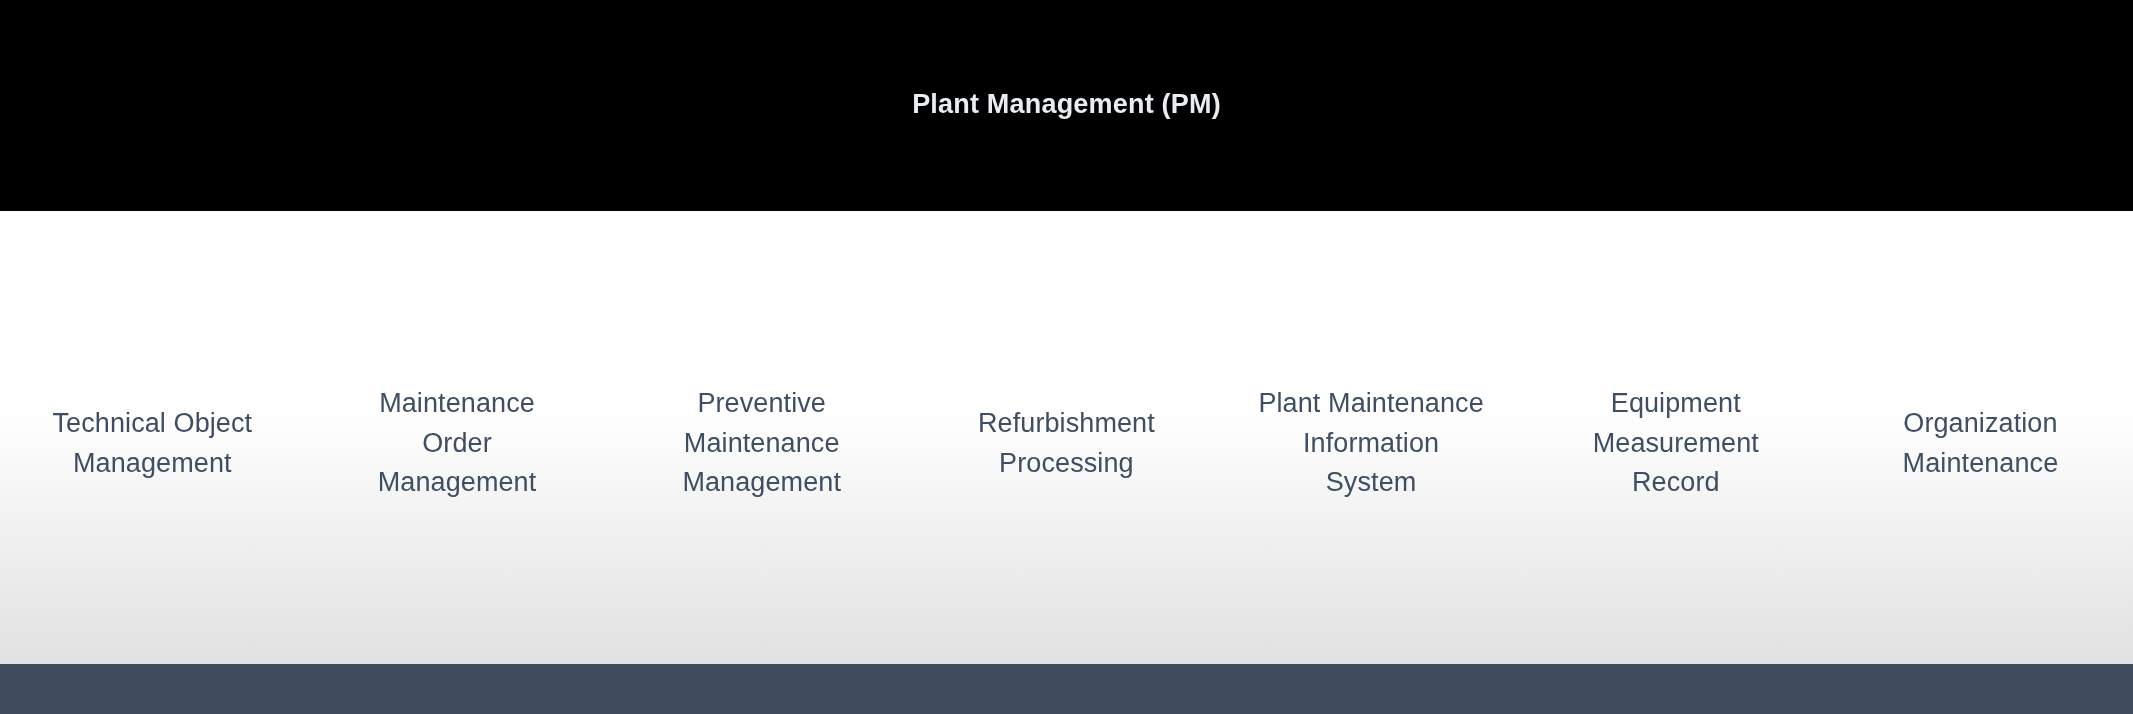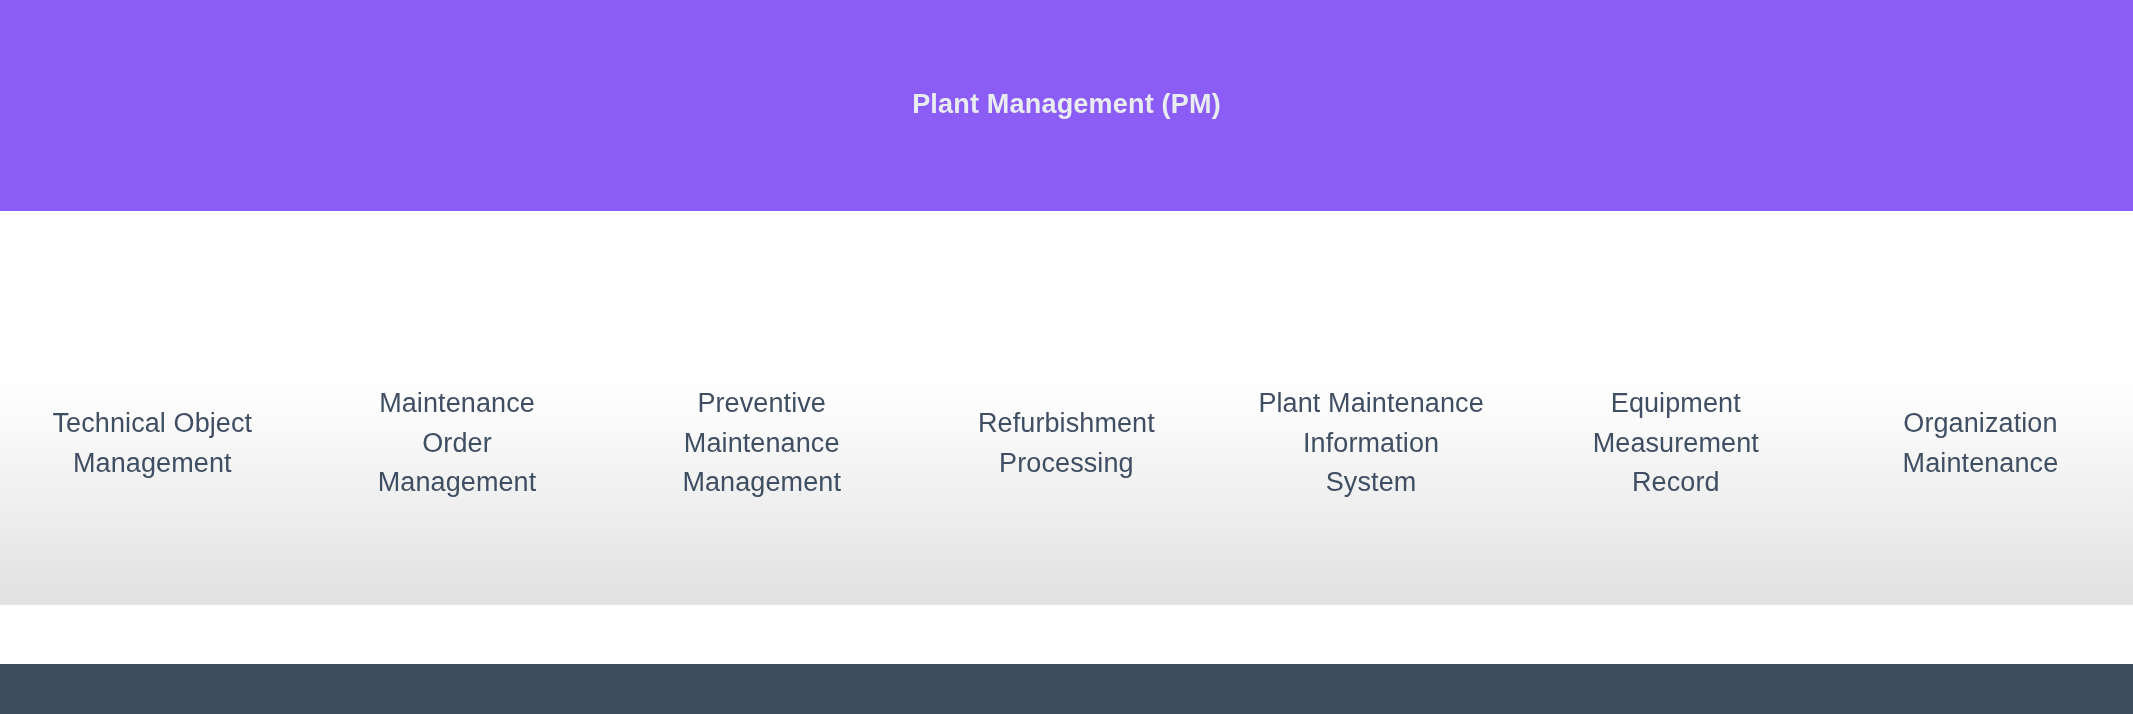--- a/index.html
+++ b/index.html
@@ -25,21 +25,21 @@
     flex-direction: column;
   }
 
   
   .header-band {
     position: absolute;
     left: 0;
     top: 0;
     width: 2133px;
     height: 211px;
-    background: #8b5cf6;
+    background: #000000;
     display: flex;
     align-items: center;
     justify-content: center;
   }
 
   .header-title {
     font-size: 27px;
     font-weight: bold;
     color: #e9edf1;
     letter-spacing: 0.2px;
@@ -51,21 +51,21 @@
     position: relative;
     top: -1px;
   }
 
   
   .body-band {
     position: absolute;
     left: 0;
     top: 211px;
     width: 2133px;
-    height: 394px;
+    height: 453px;
     background: linear-gradient(to bottom,
                 #ffffff 0%,
                 #ffffff 42%,
                 #fbfbfb 52%,
                 #f4f4f4 64%,
                 #ededed 78%,
                 #e6e6e6 90%,
                 #e2e2e2 100%);
   }
 

